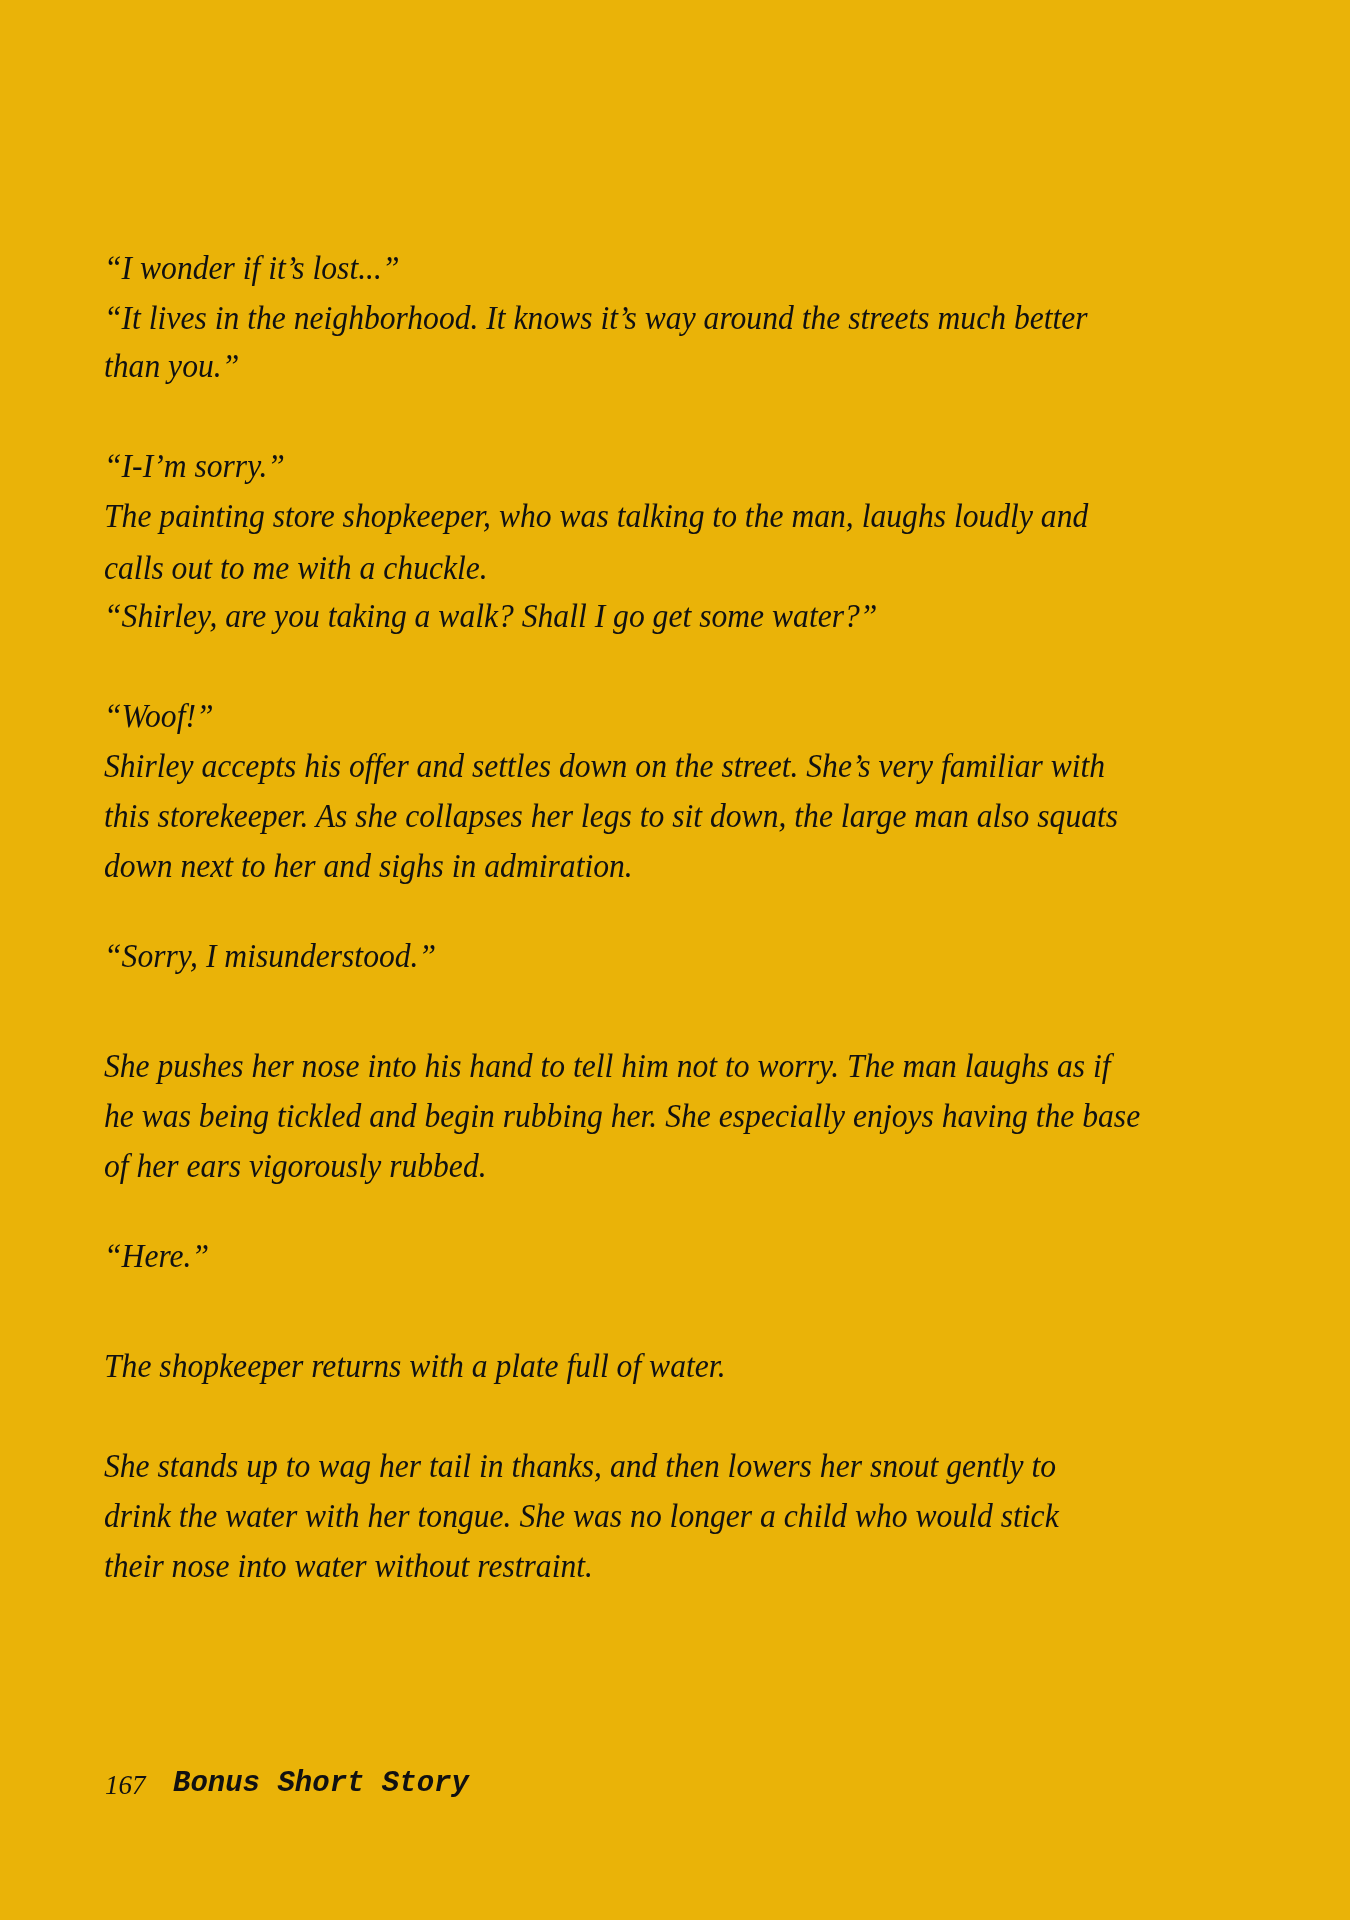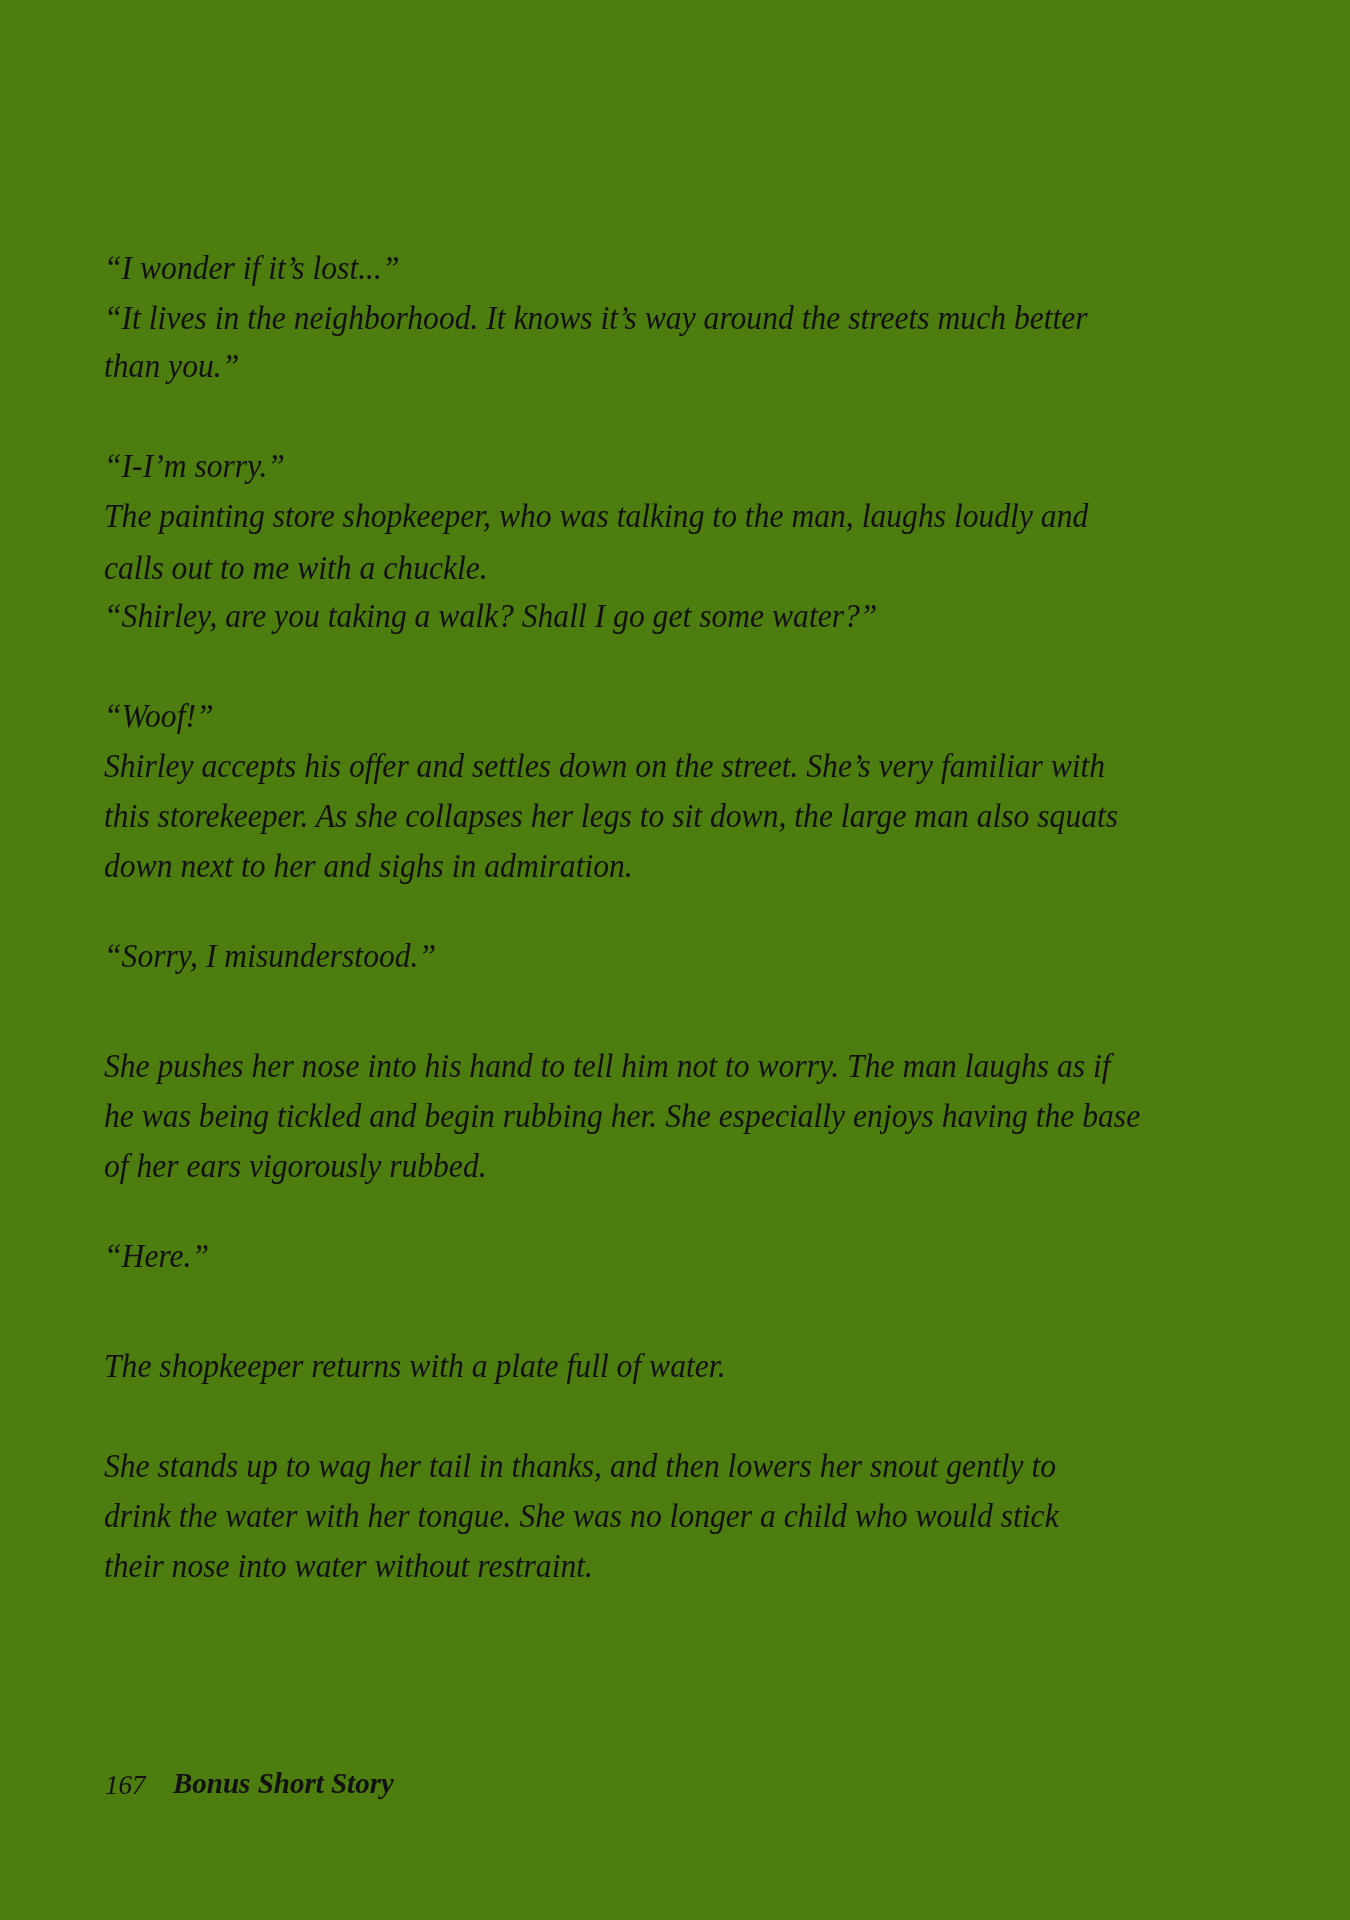--- a/index.html
+++ b/index.html
@@ -1,32 +1,32 @@
 <!DOCTYPE html>
 <html><head>
 <meta charset="utf-8">
 <style>
   html, body { margin:0; padding:0; background:#ffffff; }
   body { width:1350px; height:1920px; position:relative; overflow:hidden; }
-  .page { position:absolute; left:0; top:0; width:1350px; height:1920px; background:#4d7c0f; }
+  .page { position:absolute; left:0; top:0; width:1350px; height:1920px; background:#eab308; }
   .line {
     position:absolute; left:104px;
     font-family:"Liberation Serif", serif; font-style:italic;
     font-size:34px; line-height:40px; color:#111;
     white-space:nowrap; transform-origin:left bottom;
     transform:scaleX(0.93);
   }
   .footer-num {
     position:absolute; left:105px; top:1770px;
     font-family:"Liberation Serif", serif; font-style:italic;
     font-size:27px; color:#111;text-align:center;
   }
   .footer-title {
     position:absolute; left:173px; top:1767px;
-    font-family:Liberation Serif, serif; font-style:italic; font-weight:bold;
+    font-family:Liberation Mono, monospace; font-style:italic; font-weight:bold;
     font-size:29px; color:#111;
   }
 </style>
 </head>
 <body>
 
 <div class="page">
 
   <div class="line" style="top:248px">“I wonder if it’s lost...”</div>
   <div class="line" style="top:298px">“It lives in the neighborhood. It knows it’s way around the streets much better</div>

